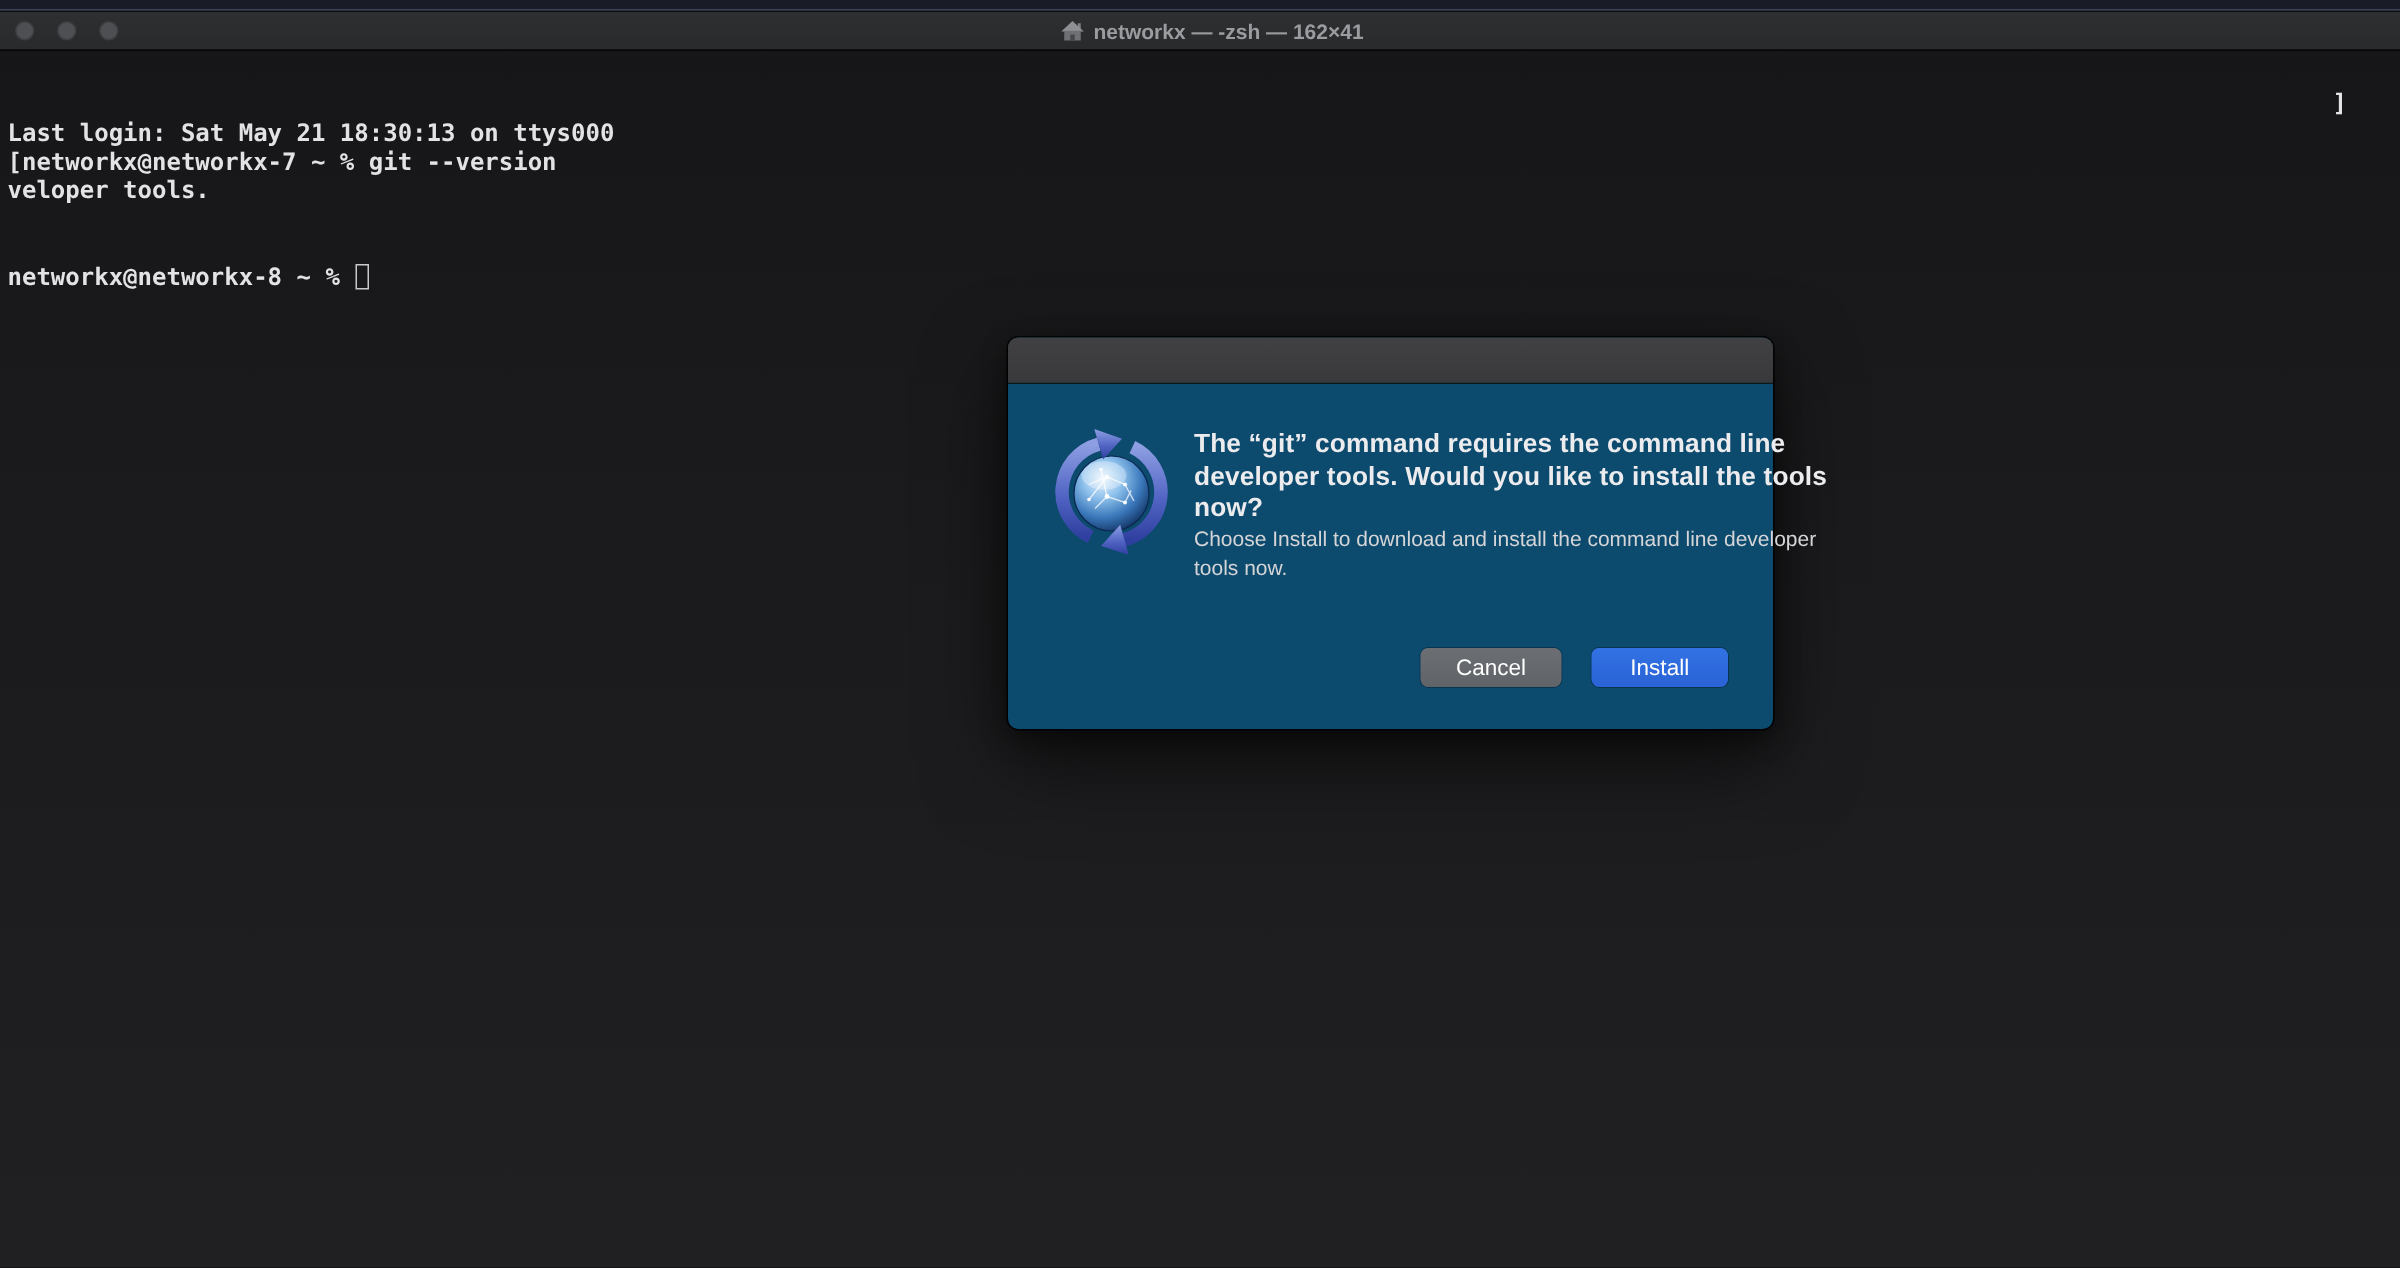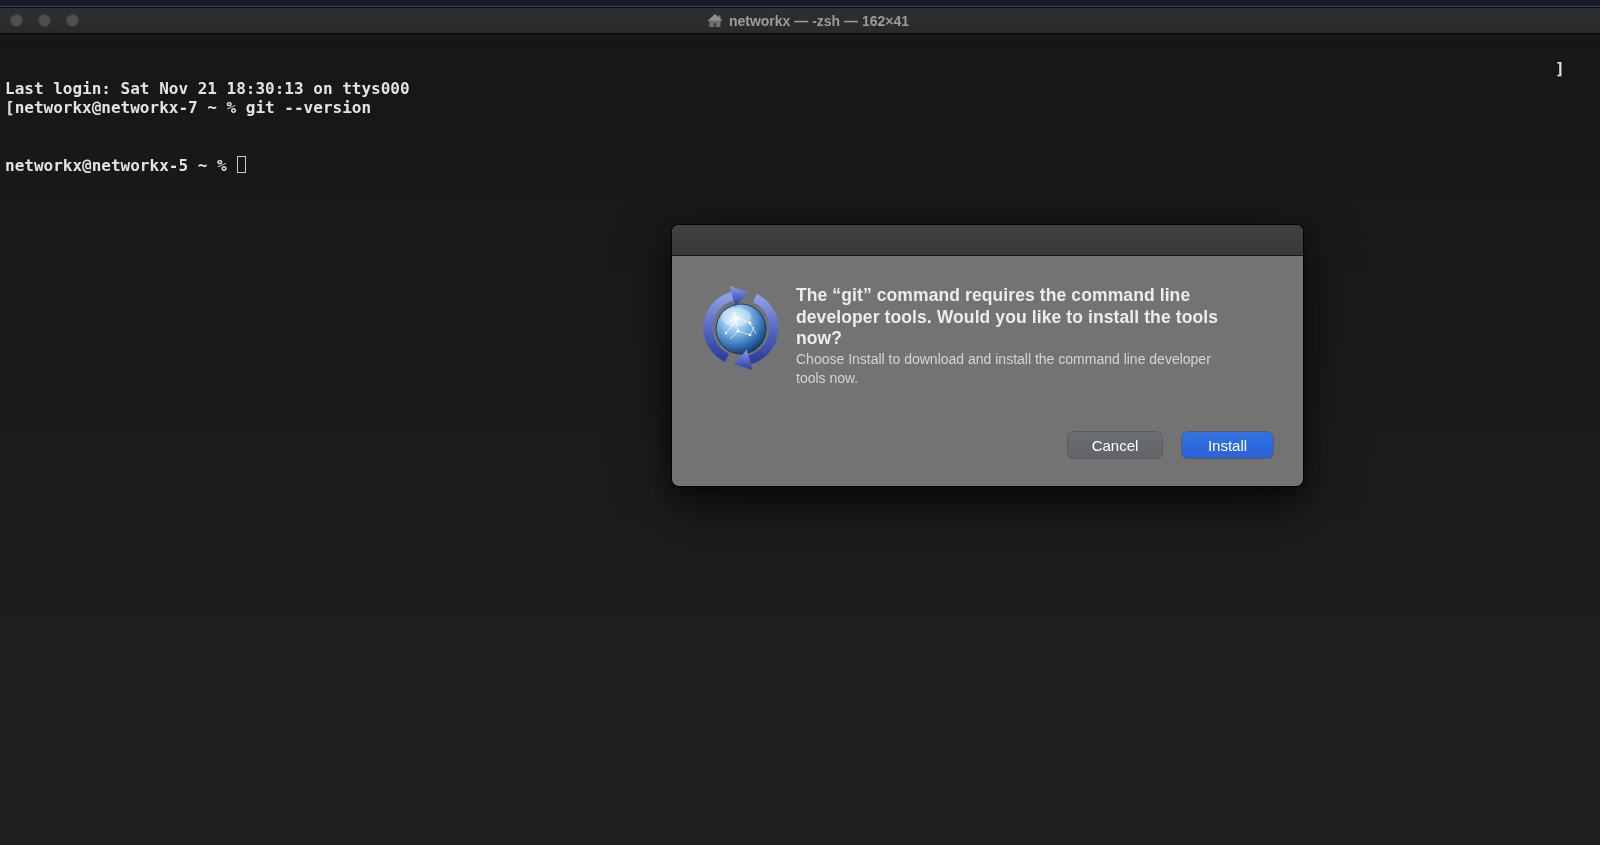--- a/index.html
+++ b/index.html
@@ -50,22 +50,22 @@
     border: 1.5px solid #c9c9cb; margin-left: 1px; margin-top: -1px;
     background: transparent;
   }
   .wrap-marker {
     position: absolute; top: 25px; left: 1555px;
     color: #e3e3e5;
   }
 
   
   .dialog {
-    position: absolute; left: 672px; top: 225px; width: 631px; height: 261px;
-    background: #737373; border-radius: 7px;
+    position: absolute; left: 672px; top: 225px; width: 510px; height: 261px;
+    background: #0c4a6e; border-radius: 7px;
     box-shadow: 0 0 0 1px rgba(0,0,0,0.85), 0 22px 55px rgba(0,0,0,0.6), 0 6px 18px rgba(0,0,0,0.45);
   }
   .dialog-titlebar {
     position: absolute; top: 0; left: 0; right: 0; height: 31px;
     background: linear-gradient(180deg, #414143, #39393b);
     border-bottom: 1px solid #141414;
     border-radius: 7px 7px 0 0;
   }
   .dialog-icon { position: absolute; left: 26px; top: 60px; width: 86px; height: 86px; }
   .dialog-text-block { position: absolute; left: 124px; top: 60px; width: 472px; }
@@ -117,22 +117,22 @@
           <polygon points="0.5,8 8,1 15.5,8" fill="#9a9b9f"></polygon>
           <rect x="2.5" y="7.5" width="11" height="6.5" fill="#77787c"></rect>
           <rect x="6.5" y="10" width="3" height="4" fill="#4a4b4e"></rect>
         </svg>
       </span>
       <span>networkx — -zsh — 162×41</span>
     </div>
   </div>
 
   <div class="term-text">
-    <div><div class="term-line">Last login: Sat Nov 21 18:30:13 on ttys000</div><div class="term-line">[networkx@networkx-7 ~ % git --version</div></div>
-    <div class="prompt-line"><span>networkx@networkx-5 ~ % </span><span class="term-cursor"></span></div>
+    <div><div class="term-line">Last login: Sat May 21 18:30:13 on ttys000</div><div class="term-line">[networkx@networkx-7 ~ % git --version</div><div class="term-line">veloper tools.</div></div>
+    <div class="prompt-line"><span>networkx@networkx-8 ~ % </span><span class="term-cursor"></span></div>
     <span class="wrap-marker">]</span>
   </div>
 </div>
 
 <div class="dialog">
   <div class="dialog-titlebar"></div>
 
   <div class="dialog-icon">
     <svg width="86" height="86" viewBox="0 0 86 86">
       <defs>

